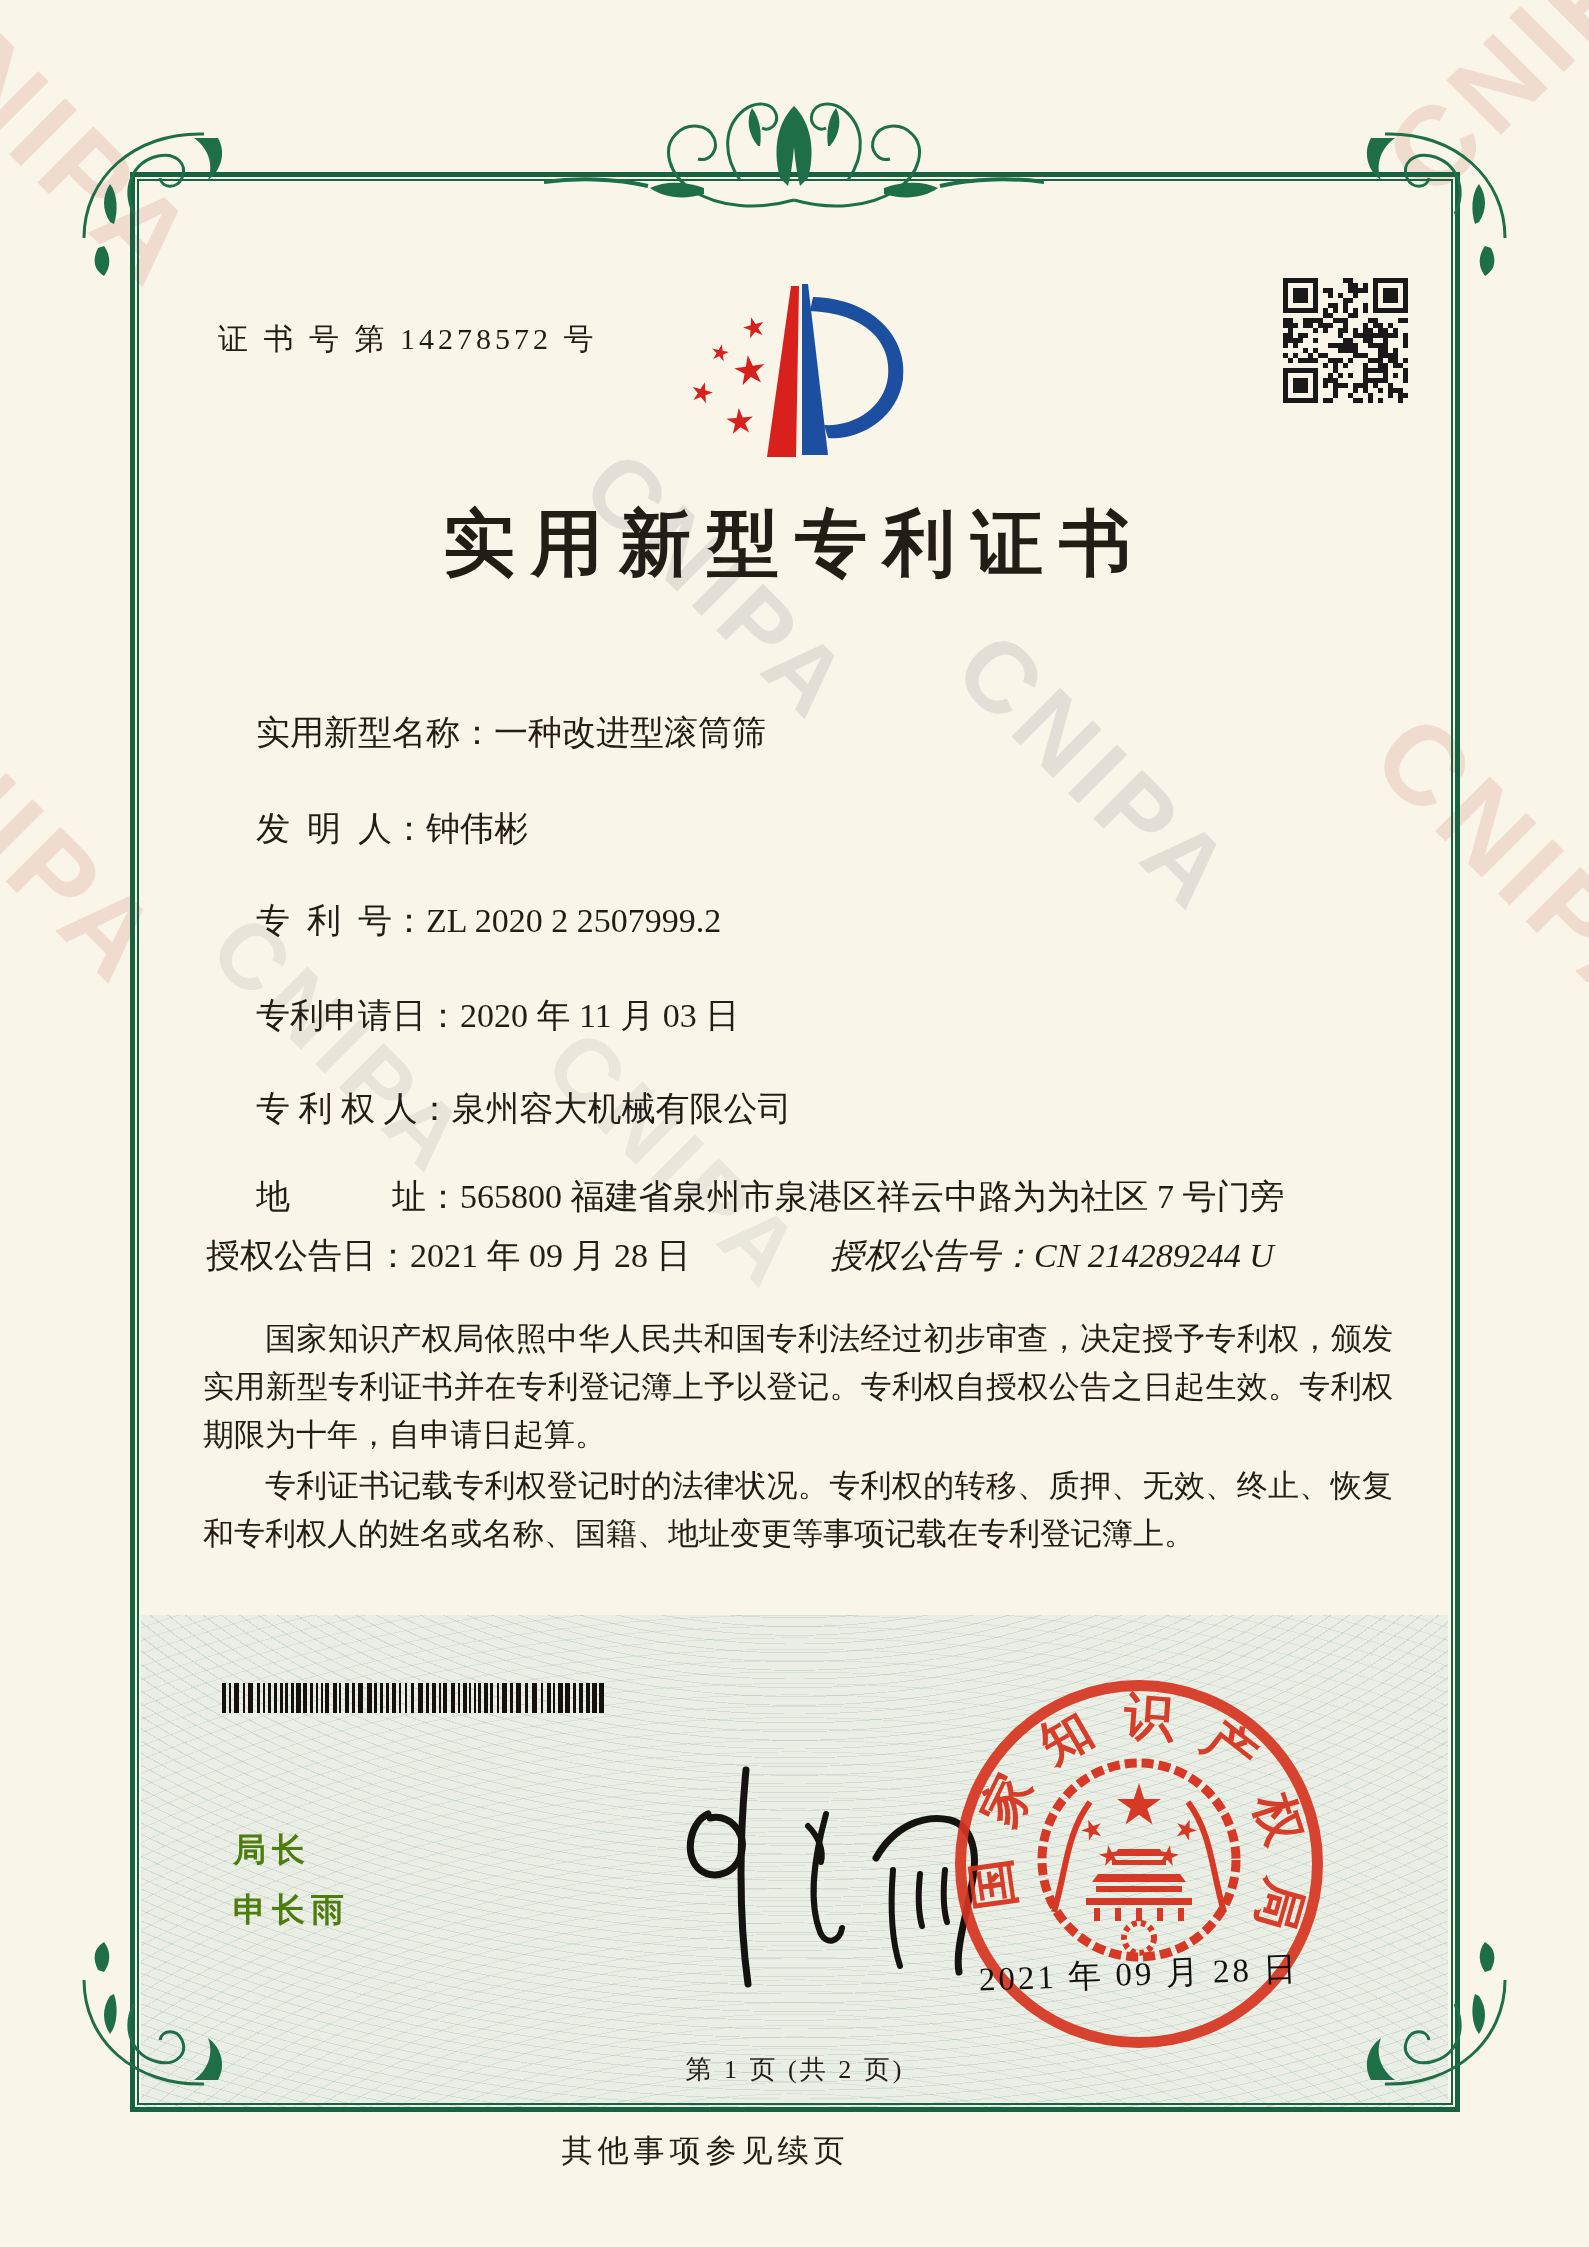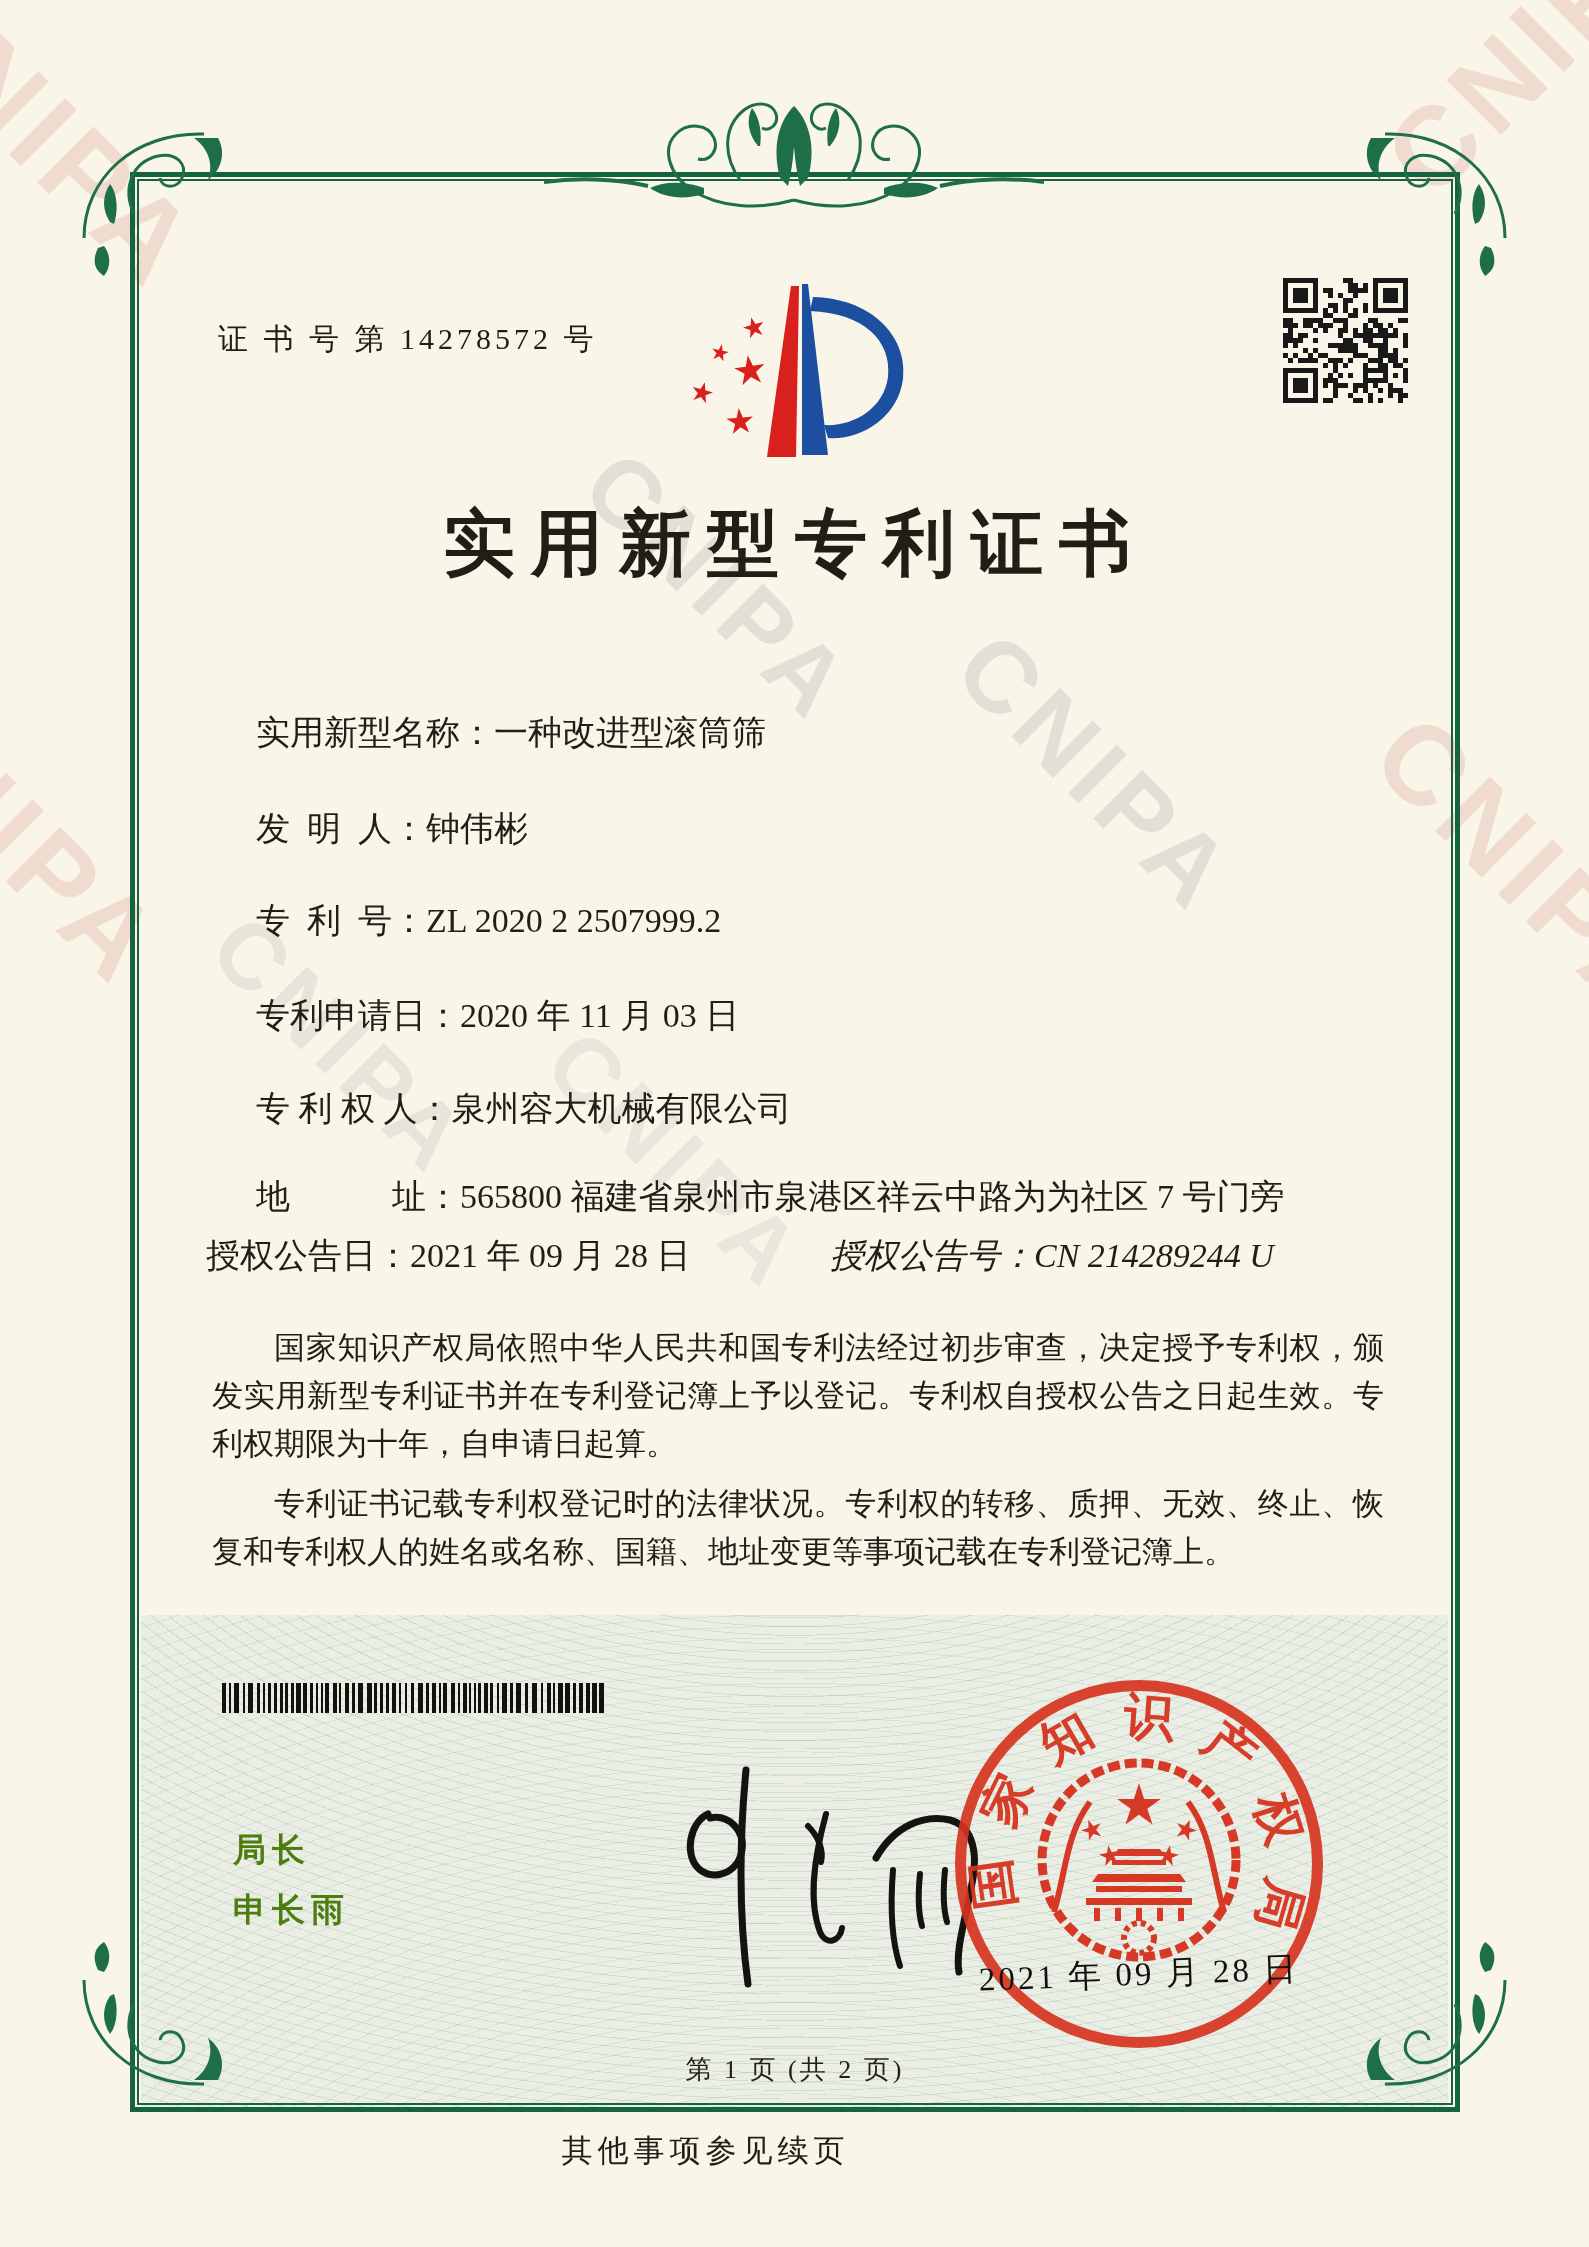--- a/index.html
+++ b/index.html
@@ -48,21 +48,21 @@
   .field-row{position:absolute;left:222px;font-size:34px;white-space:pre;z-index:3;}
   .f-label,.f-value{white-space:pre;}
   .grant-row{position:absolute;left:0;top:1233px;width:1589px;font-size:34px;z-index:3;}
   .grant-date{position:absolute;left:206px;white-space:pre;}
   .grant-no{position:absolute;left:830px;white-space:pre;font-style:italic;}
   
   .body-text{
     position:absolute;left:200px;top:1312px;width:1196px;z-index:3;
     font-size:31px;line-height:48px;text-align:justify;
   }
-  .body-text p{margin:12px;text-indent:2em;}
+  .body-text p{margin:3px;text-indent:2em;}
   
   .guilloche{
     position:absolute;left:141px;top:1615px;width:1307px;height:492px;z-index:2;
     background-color:#eaeee5;
     background-image:
       repeating-radial-gradient(ellipse 1600px 1000px at 50% -60%, rgba(120,160,140,.22) 0 1.5px, transparent 1.5px 14px),
       repeating-radial-gradient(ellipse 1500px 950px at 50% 160%, rgba(120,160,140,.16) 0 1.5px, transparent 1.5px 18px);
   }
   .barcode{position:absolute;left:222px;top:1683px;width:386px;height:30px;z-index:3;}
   .director-title,.director-name{

